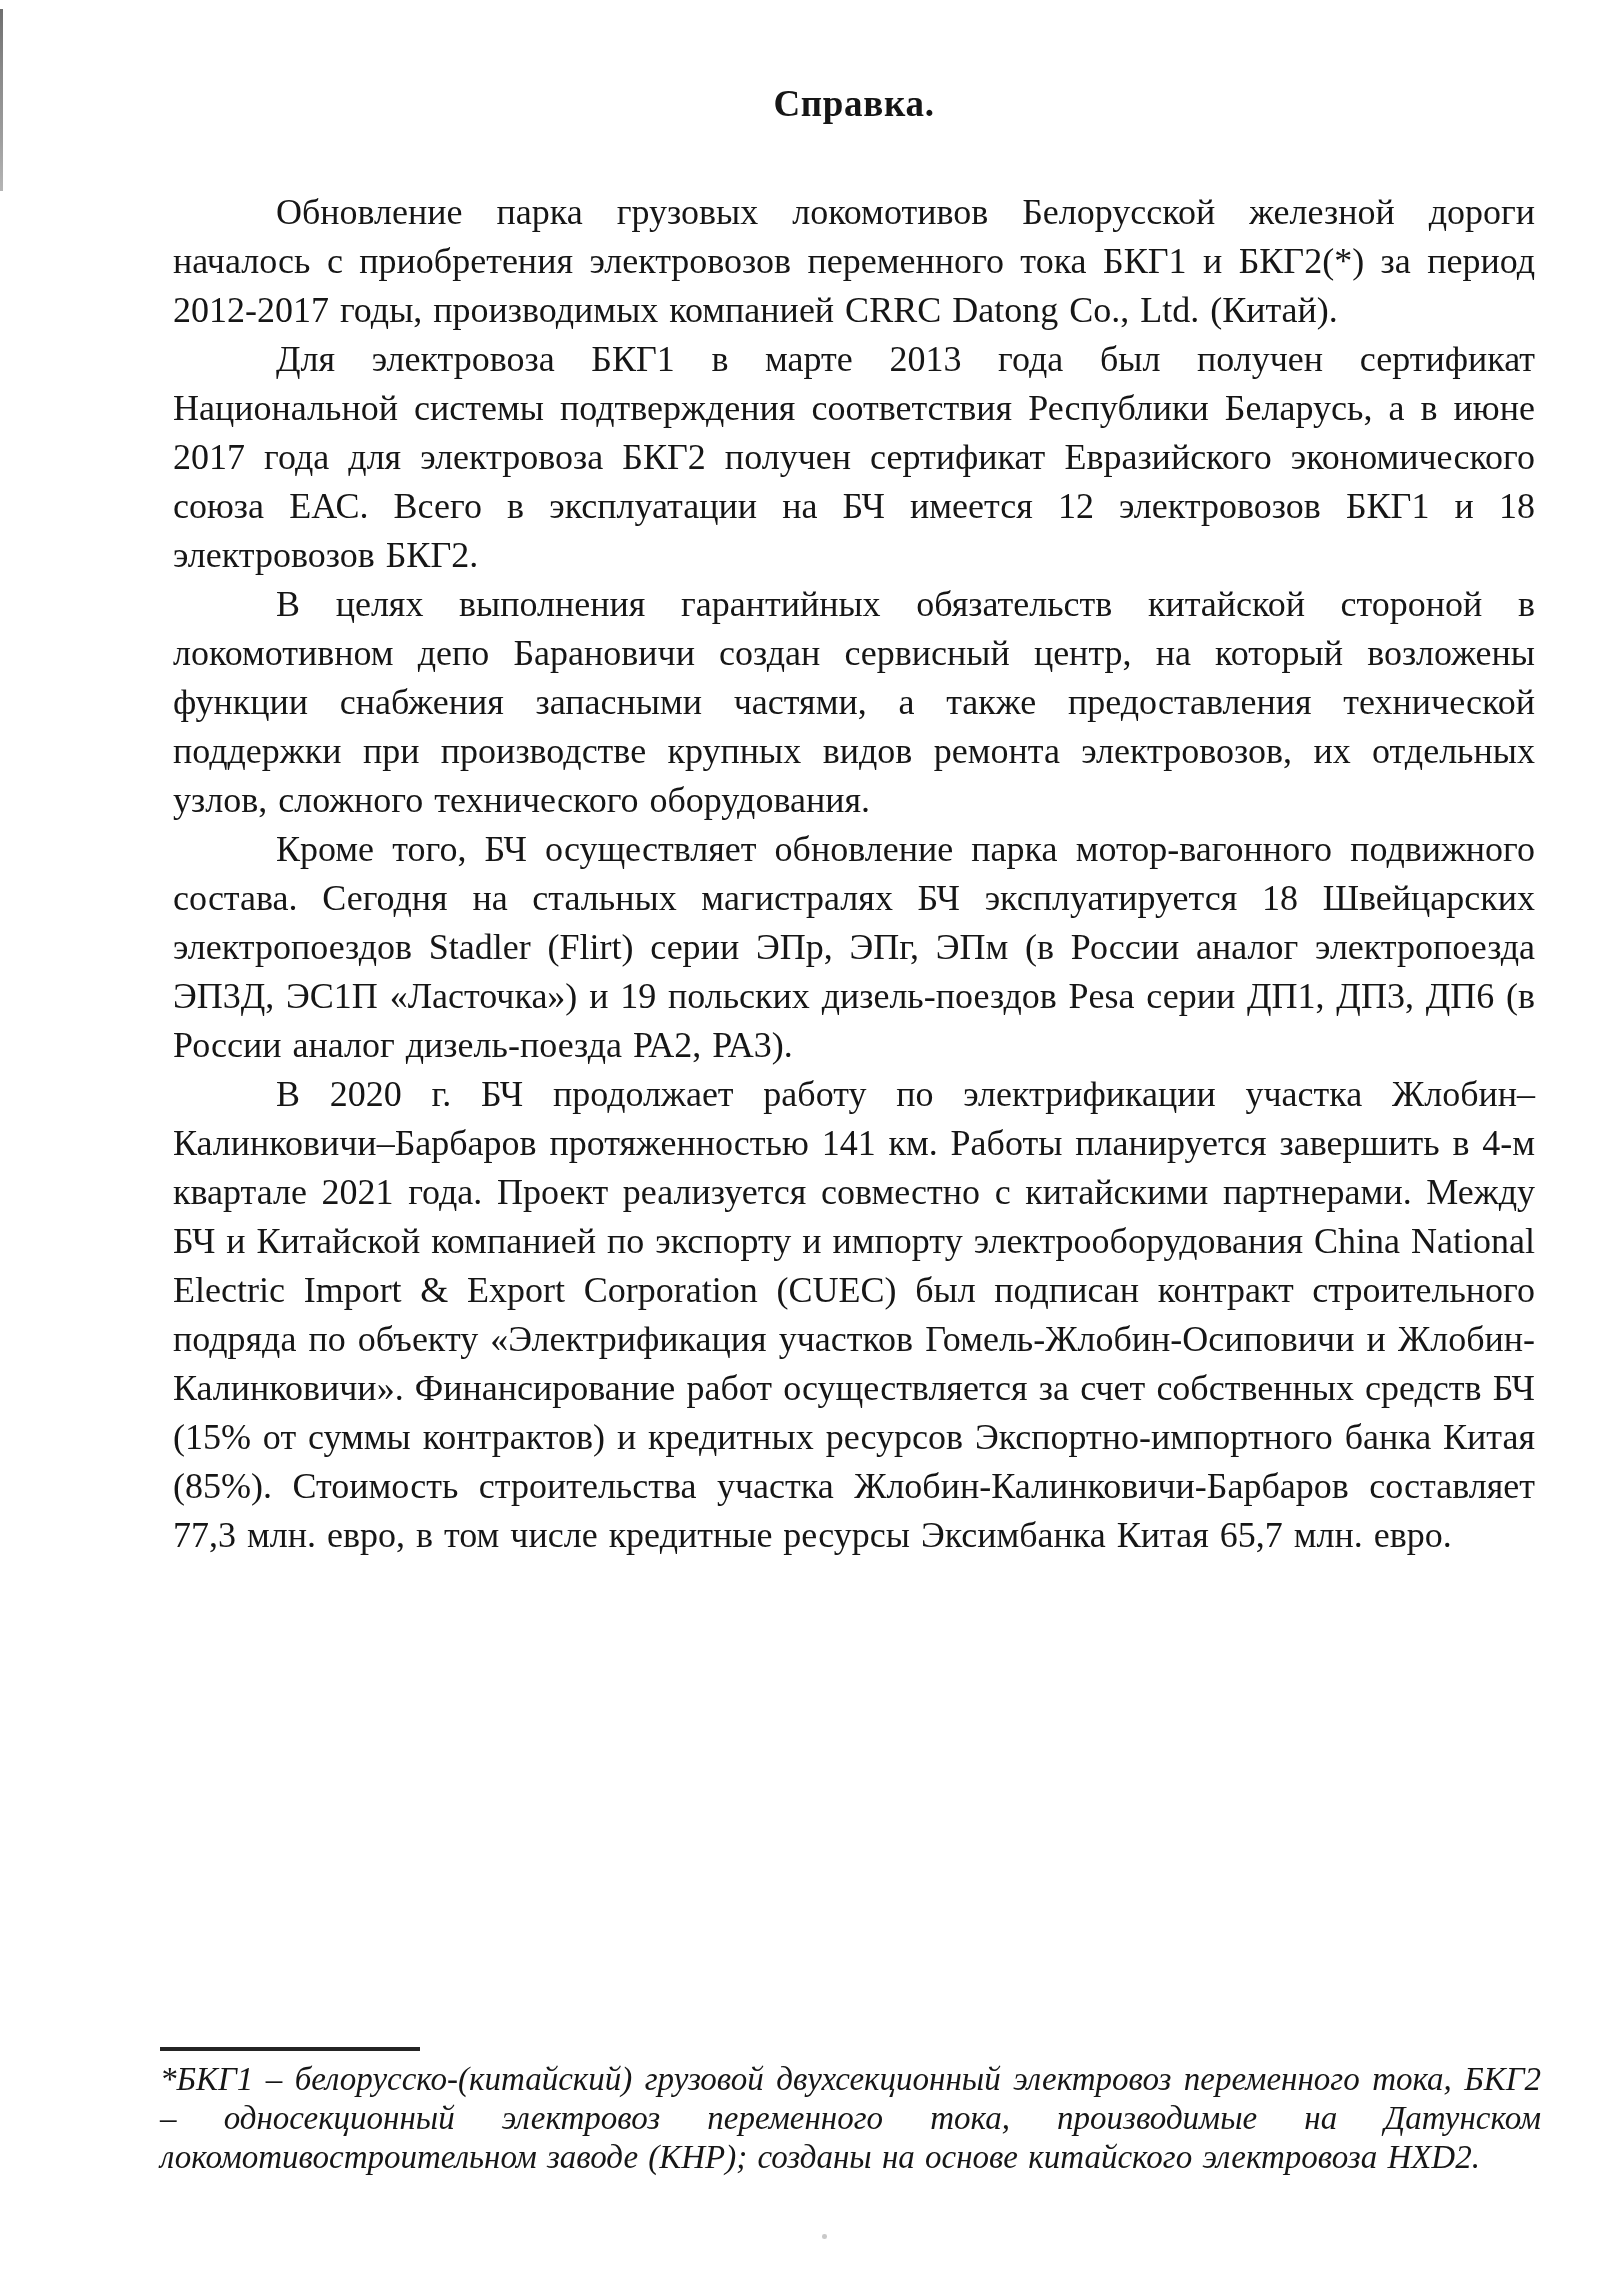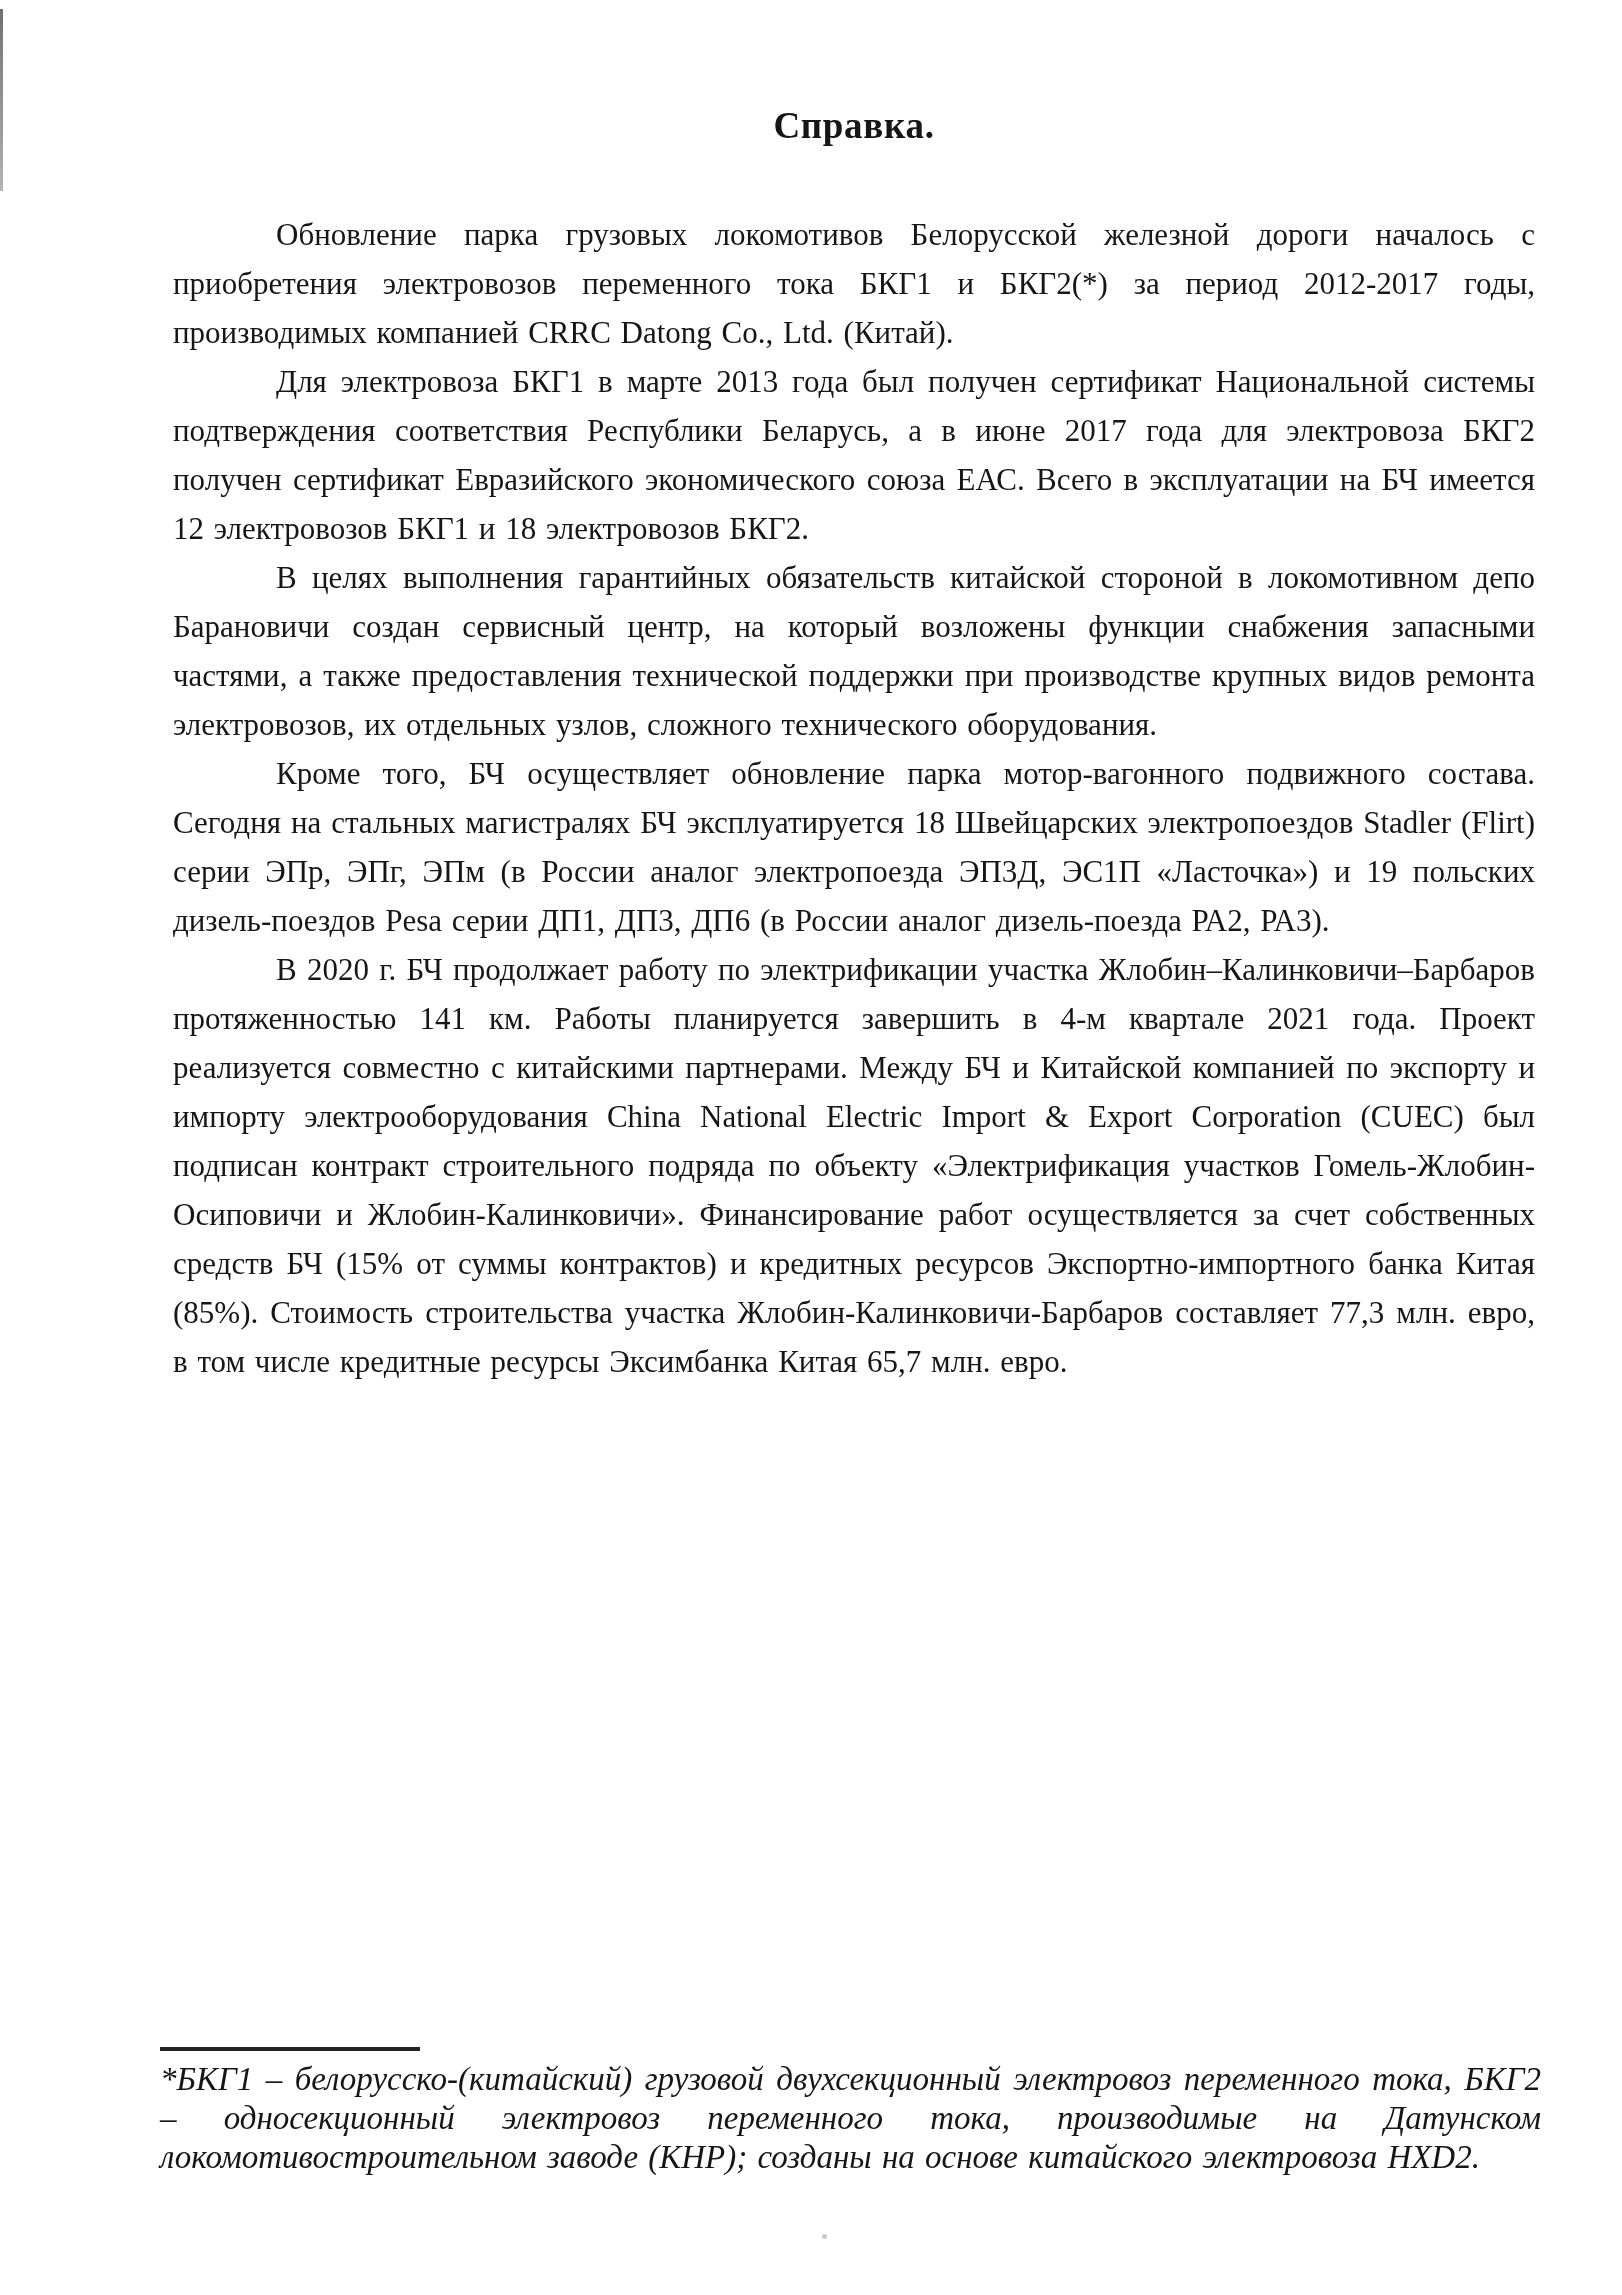--- a/index.html
+++ b/index.html
@@ -32,33 +32,33 @@
     width: 4.6px;
     height: 4.6px;
     border-radius: 50%;
     background: #c9c9c9;
   }
   .content {
     position: absolute;
     left: 173px;
     top: 0;
     width: 1362px;
-    padding-top: 106px;
+    padding-top: 84px;
   }
   .doc-title {
     margin: 0 0 65px 0;
     text-align: center;
     font-size: 37px;
     line-height: 39px;
     font-weight: bold;
     letter-spacing: 0.7px;
   }
   .para {
     margin: 0;
-    font-size: 31px;
+    font-size: 36px;
     line-height: 49px;
     text-align: justify;
     text-indent: 103px;
     word-spacing: 2px;
   }
   .para.gap-before {
   }
   .footnote-rule {
     position: absolute;
     left: 160px;

